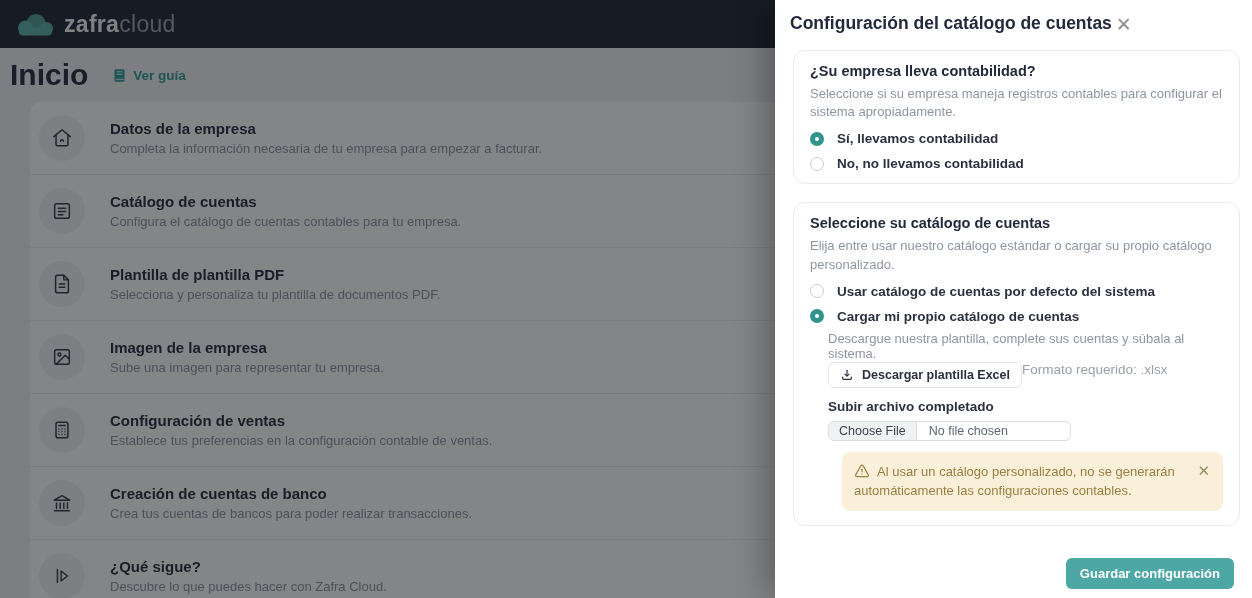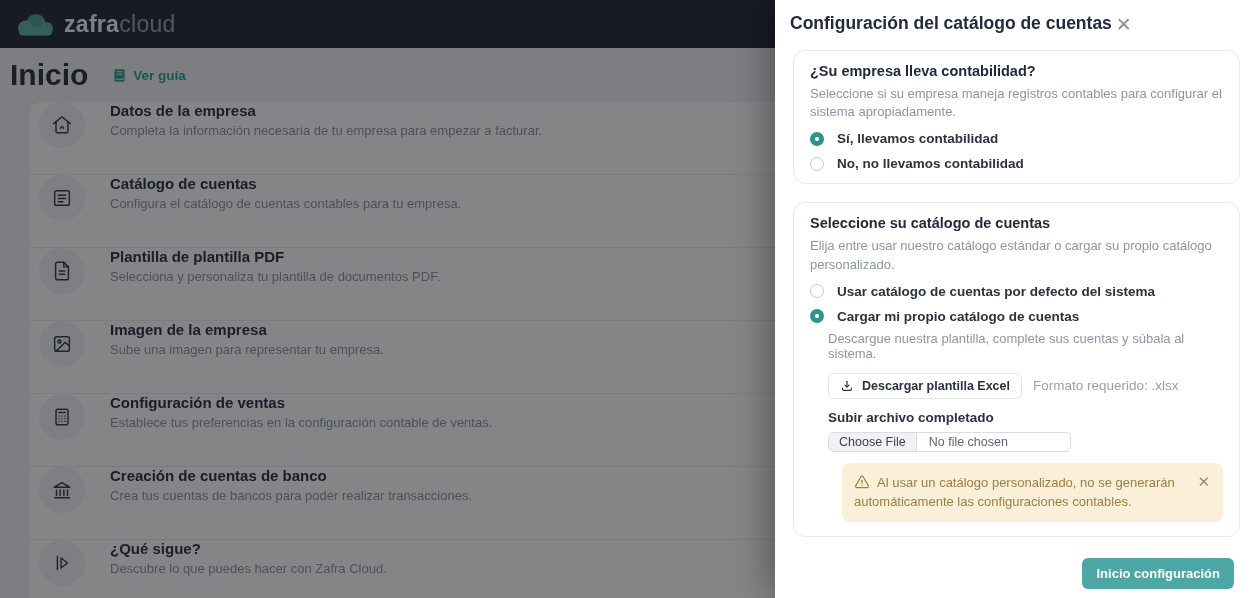--- a/index.html
+++ b/index.html
@@ -18,21 +18,21 @@
   .brand b { color:#f5f7fa; font-weight:700; }
   .brand span { color:#9aa3b0; font-weight:400; }
 
   
   .page-head { height:54px; display:flex; align-items:center; gap:24px; padding-left:10px; }
   .page-title { font-size:30px; font-weight:700; color:#2b3140; }
   .guide-link { display:flex; align-items:center; gap:6px; color:#2f9e94; font-weight:700; font-size:13.5px; cursor:pointer; }
 
   
   .checklist { margin-left:30px; background:#ffffff; border-radius:12px 0 0 0; overflow:hidden; }
-  .row { height:73px; display:flex; align-items:flex-start; padding-left:9px; border-bottom:1px solid #ececf0; background:#fff; }
+  .row { height:73px; display:flex; align-items:center; padding-left:9px; border-bottom:1px solid #ececf0; background:#fff; }
   .row-icon { flex:0 0 46px; width:46px; height:46px; border-radius:50%; background:#f1f2f5; display:flex; align-items:center; justify-content:center; color:#363d4a; }
   .row-text { margin-left:25px; }
   .row-title { font-size:15px; font-weight:700; color:#2b3140; margin-bottom:4px; }
   .row-sub { font-size:13px; color:#8e95a2; }
 
   
   .overlay { position:absolute; inset:0; background:rgba(10,12,16,0.5); z-index:40; }
 
   
   .drawer { position:absolute; top:0; right:0; width:477px; height:598px; background:#fff; z-index:60;
@@ -48,21 +48,21 @@
   .card-desc { font-size:13px; color:#8e95a2; line-height:1.4; }
 
   .radio-row { display:flex; align-items:center; gap:13px; margin-top:10px; cursor:pointer; }
   .radio { flex:0 0 14px; width:14px; height:14px; border-radius:50%; border:1.5px solid #c9ccd4; background:#fff; position:relative; }
   .radio.sel { border:none; background:#2f948c; }
   .radio.sel::after { content:""; position:absolute; left:5px; top:5px; width:4px; height:4px; border-radius:50%; background:#fff; }
   .radio-label { font-size:13.5px; font-weight:700; color:#2b3140; }
 
   .upload-block { margin-left:18px; margin-top:7px; }
   .upload-instructions { font-size:13px; color:#8e95a2; }
-  .download-row { display:flex; align-items:center; gap:11px; margin-top:12px; }
+  .download-row { display:flex; align-items:flex-start; gap:0; margin-top:1px; }
   .btn-download { display:inline-flex; align-items:center; gap:8px; background:#fff; border:1px solid #e3e5e9;
                   border-radius:6px; padding:5px 11px; font-size:12.5px; font-weight:700; color:#2b3140; cursor:pointer;
                   font-family:"Liberation Sans", sans-serif; }
   .format-note { font-size:13.5px; color:#9aa0ab; }
   .upload-label { font-size:13.5px; font-weight:700; color:#2b3140; margin-top:11px; }
   .file-input { margin-top:7px; width:243px; height:20px; border:1px solid #d9dce2; border-radius:6px;
                 display:flex; align-items:center; overflow:hidden; background:#fff; }
   .file-btn { background:#f0f1f3; border-right:1px solid #d9dce2; height:100%; display:flex; align-items:center;
               padding:0 10px; font-size:12.5px; color:#3c434f; cursor:pointer; white-space:nowrap; }
   .file-status { padding:0 12px; font-size:12.5px; color:#5f6673; white-space:nowrap; }
@@ -270,15 +270,15 @@
               <path d="M12 16.8h.01"></path>
           </svg><span>Al usar un catálogo personalizado, no se generarán automáticamente las configuraciones contables.</span>
           <span class="warning-close">✕</span>
         </div>
       </div>
     </div>
 
   </div>
 
   <div class="drawer-foot">
-    <button class="btn-save">Inicio configuración</button>
+    <button class="btn-save">Guardar configuración</button>
   </div>
 </div>
 
 </body></html>

